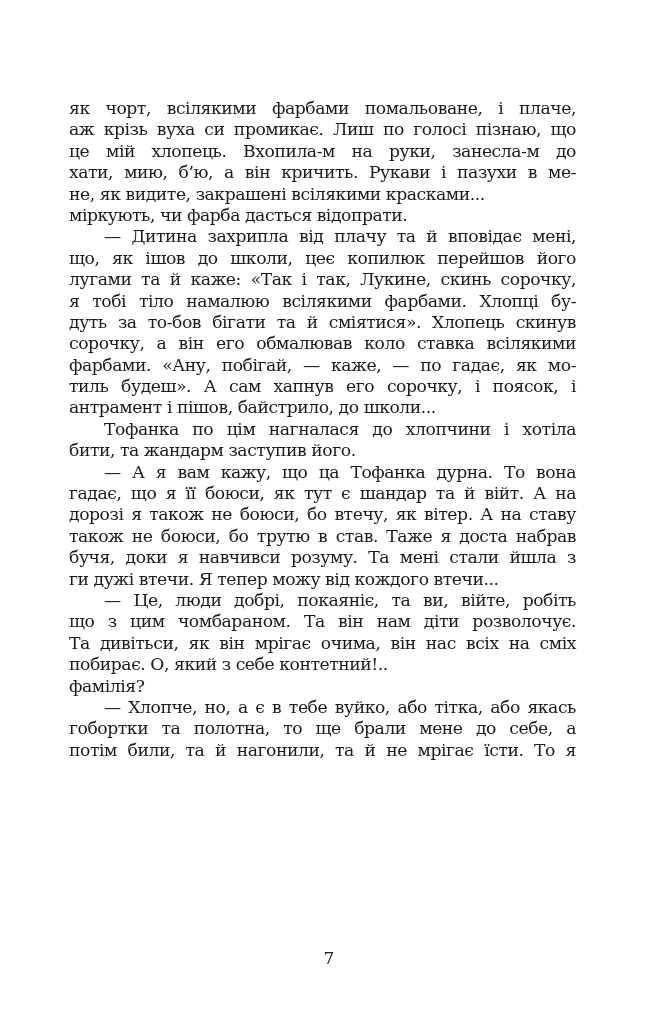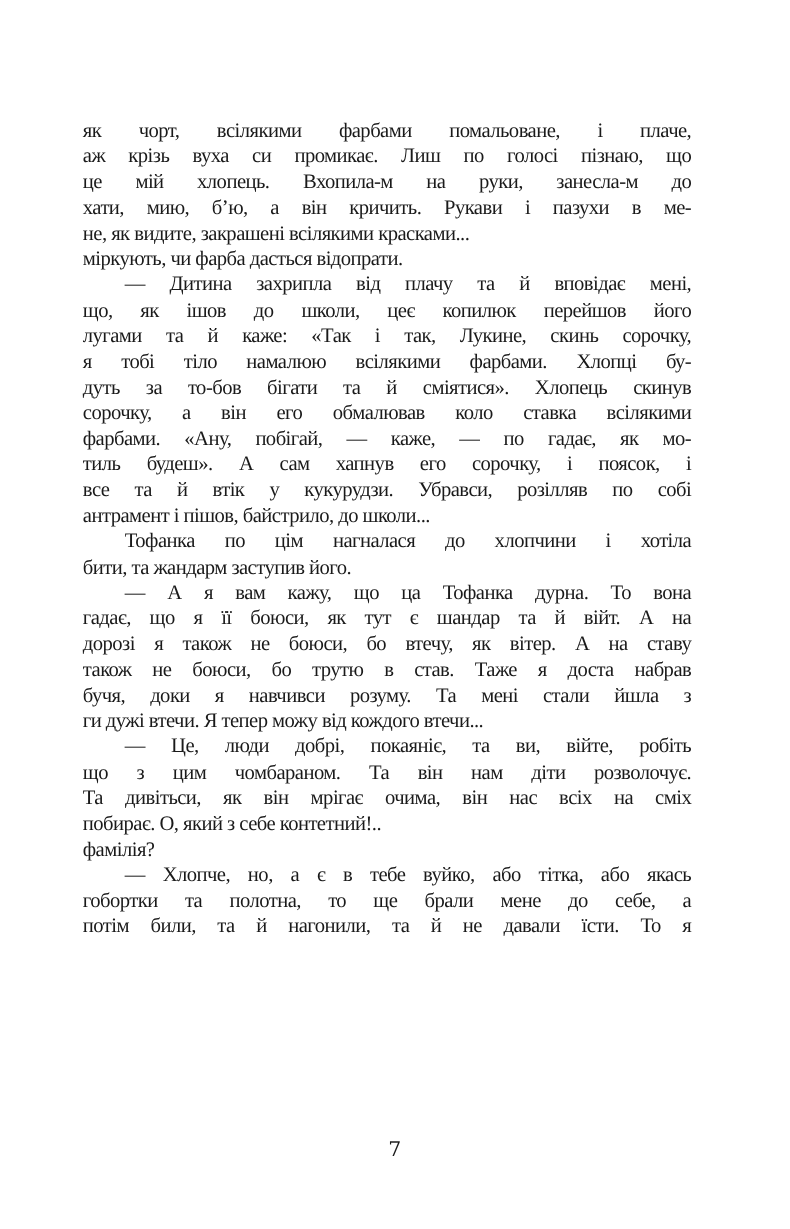--- a/index.html
+++ b/index.html
@@ -10,21 +10,20 @@
     color: #1a1a1a;
   }
   .page-text {
     position: absolute; left: 69px; top: 98px; width: 507px;
   }
   .line {
     display: block; height: 21.4px; line-height: 21.4px;
     font-size: 17.2px; white-space: nowrap;
     text-align: justify; text-align-last: justify;
     letter-spacing: -0.45px;
-    font-family: Liberation Serif, serif;
   }
   .line.last { text-align-last: left; }
   .line.indent { padding-left: 35px; }
   .page-number {
     position: absolute; left: 0; width: 658px; top: 948px;
     text-align: center; font-size: 17px;
   }
 </style>
 </head>
 <body>
@@ -37,33 +36,32 @@
     <span class="line last">не, як видите, закрашені всілякими красками...</span>
     <span class="line last">міркують, чи фарба дасться відопрати.</span>
     <span class="line indent">— Дитина захрипла від плачу та й вповідає мені,</span>
     <span class="line">що, як ішов до школи, цеє копилюк перейшов його</span>
     <span class="line">лугами та й каже: «Так і так, Лукине, скинь сорочку,</span>
     <span class="line">я тобі тіло намалюю всілякими фарбами. Хлопці бу-</span>
     <span class="line">дуть за то-бов бігати та й сміятися». Хлопець скинув</span>
     <span class="line">сорочку, а він его обмалював коло ставка всілякими</span>
     <span class="line">фарбами. «Ану, побігай, — каже, — по гадає, як мо-</span>
     <span class="line">тиль будеш». А сам хапнув его сорочку, і поясок, і</span>
-    <span class="line">все та й втік у кукурудзи. Убравси, розілляв по собі</span>
     <span class="line last">антрамент і пішов, байстрило, до школи...</span>
     <span class="line indent">Тофанка по цім нагналася до хлопчини і хотіла</span>
     <span class="line last">бити, та жандарм заступив його.</span>
     <span class="line indent">— А я вам кажу, що ца Тофанка дурна. То вона</span>
     <span class="line">гадає, що я її боюси, як тут є шандар та й війт. А на</span>
     <span class="line">дорозі я також не боюси, бо втечу, як вітер. А на ставу</span>
     <span class="line">також не боюси, бо трутю в став. Таже я доста набрав</span>
     <span class="line">бучя, доки я навчивси розуму. Та мені стали йшла з</span>
     <span class="line last">ги дужі втечи. Я тепер можу від кождого втечи...</span>
     <span class="line indent">— Це, люди добрі, покаяніє, та ви, війте, робіть</span>
     <span class="line">що з цим чомбараном. Та він нам діти розволочує.</span>
     <span class="line">Та дивітьси, як він мрігає очима, він нас всіх на сміх</span>
     <span class="line last">побирає. О, який з себе контетний!..</span>
     <span class="line last">фамілія?</span>
     <span class="line indent">— Хлопче, но, а є в тебе вуйко, або тітка, або якась</span>
     <span class="line">гобортки та полотна, то ще брали мене до себе, а</span>
-    <span class="line">потім били, та й нагонили, та й не давали їсти. То я</span>
+    <span class="line">потім били, та й нагонили, та й не мрігає їсти. То я</span>
   </div>
 
 <div class="page-number">7</div>
 
 </body></html>

